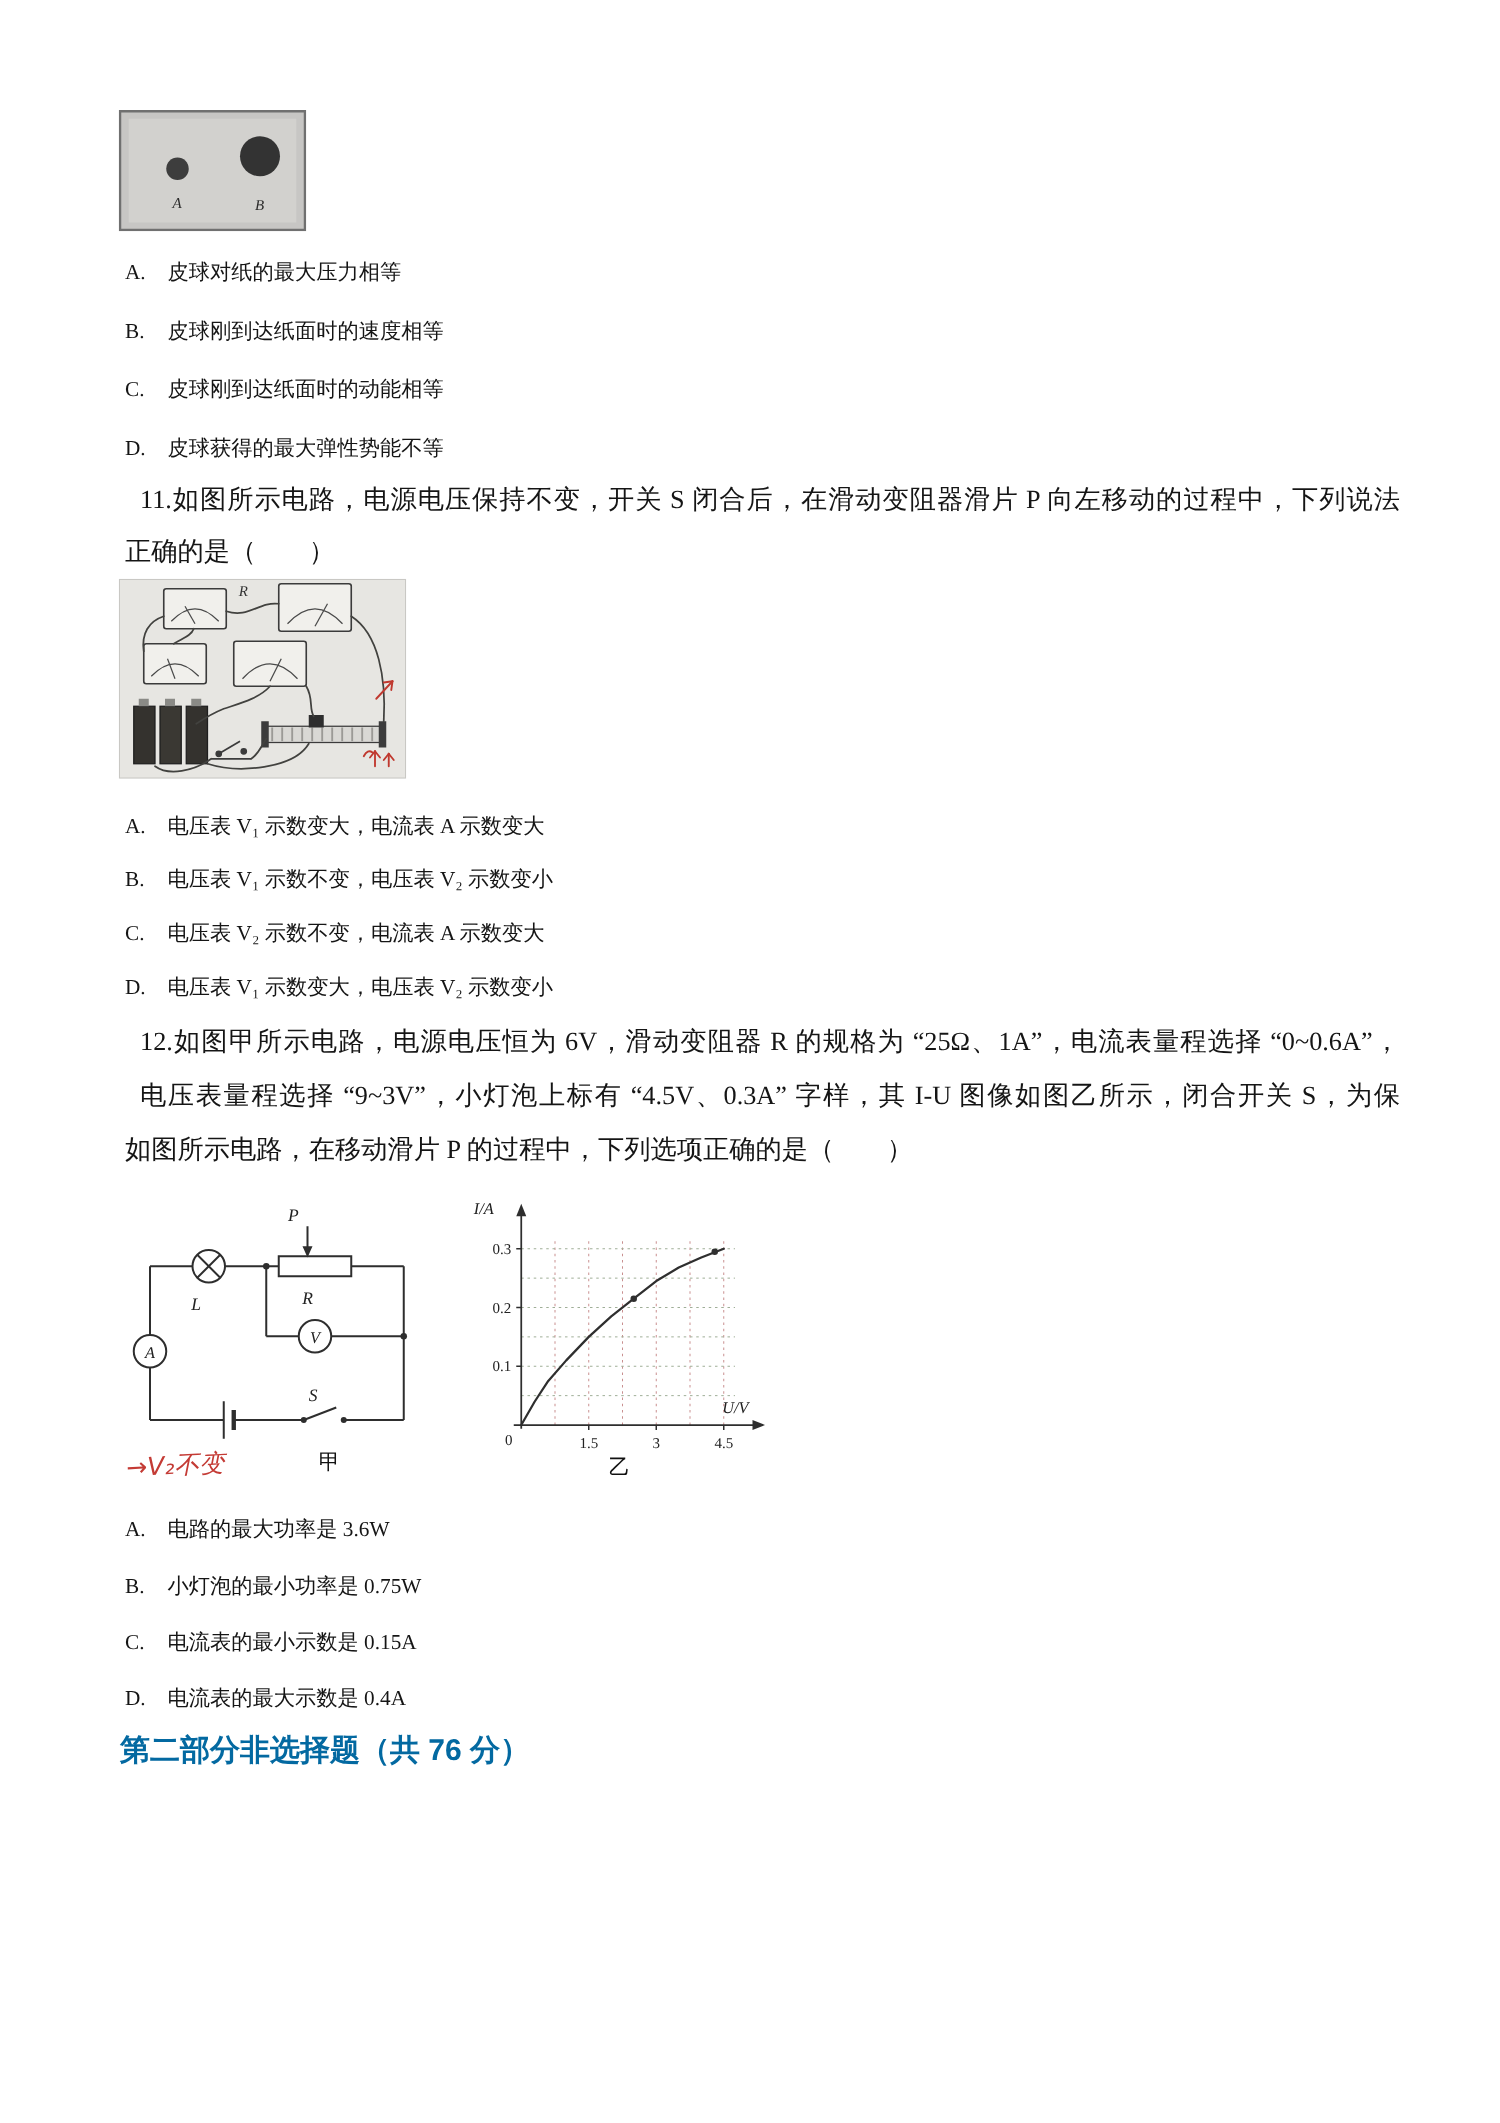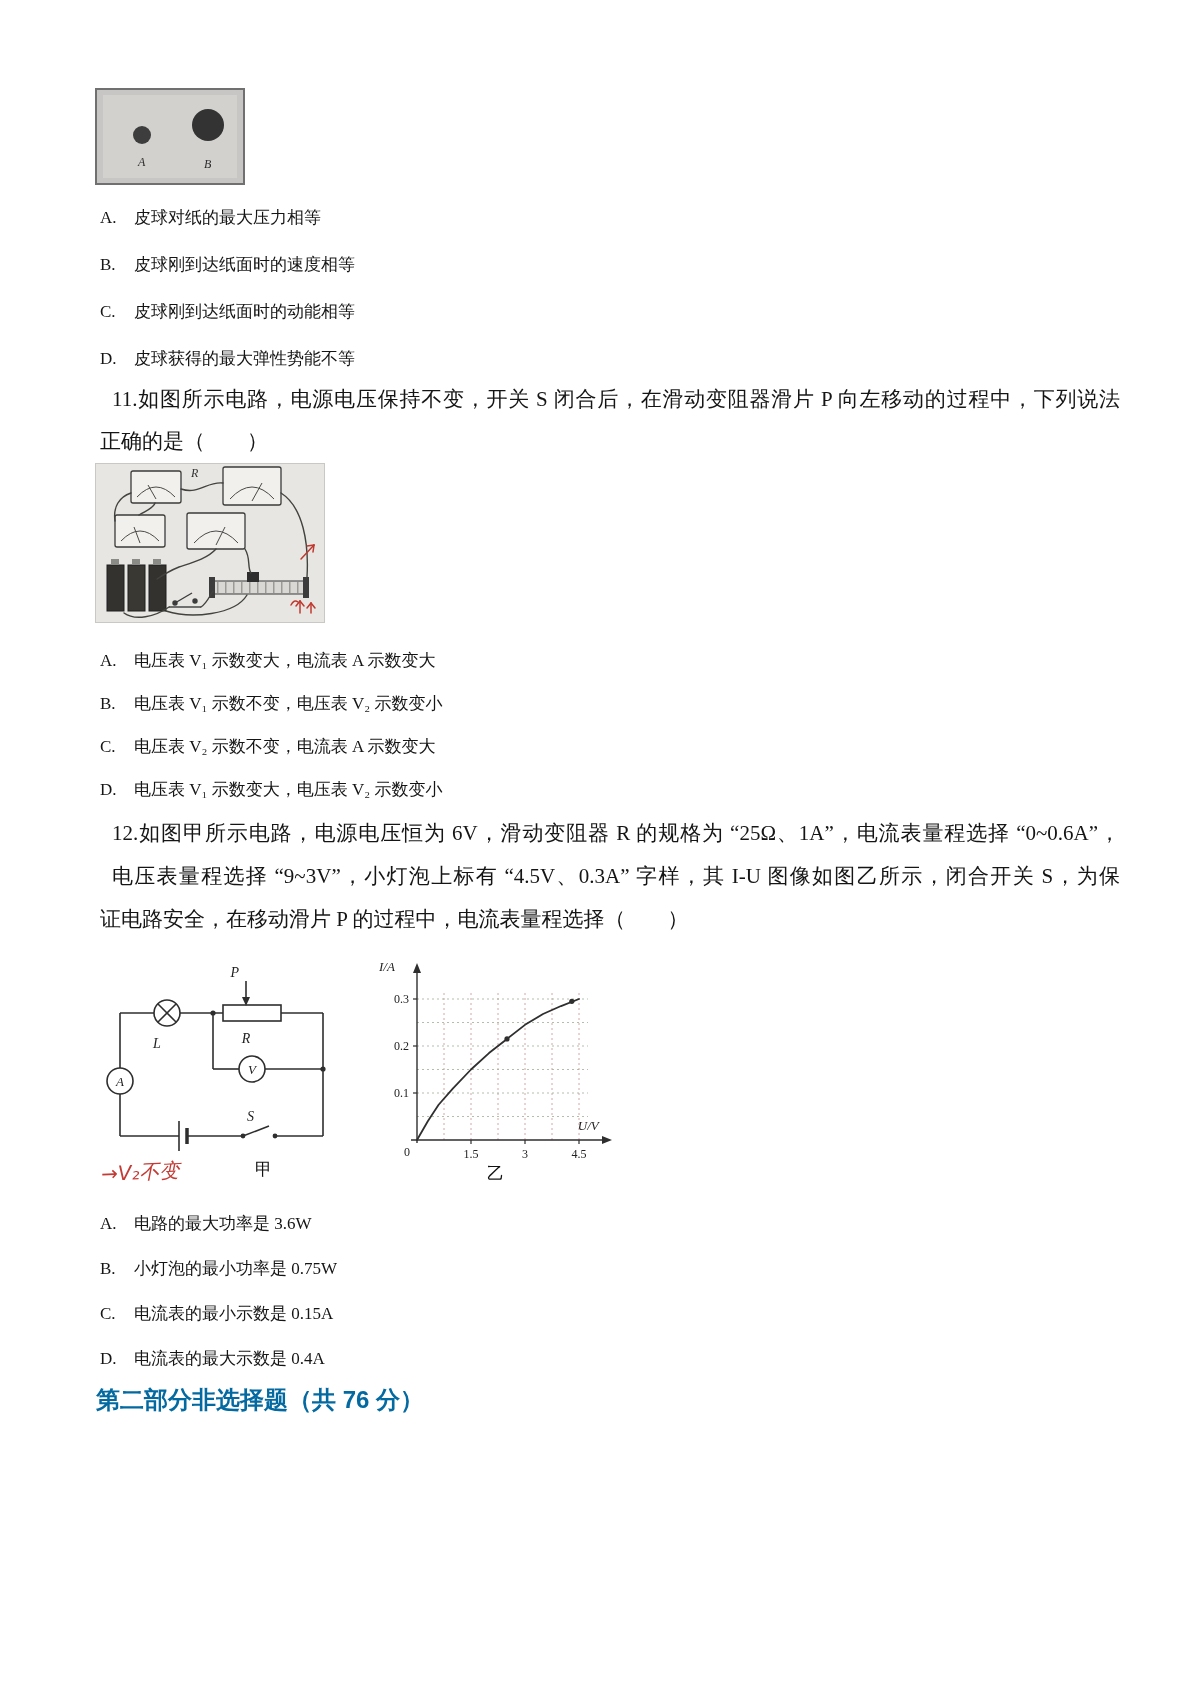--- a/index.html
+++ b/index.html
@@ -132,21 +132,21 @@
     </svg>
   </div>
 
   <div class="opt" style="top:690px"><span class="letter">B.</span><span>电压表 V₁ 示数不变，电压表 V₂ 示数变小</span></div>
   <div class="opt" style="top:647px"><span class="letter">A.</span><span>电压表 V₁ 示数变大，电流表 A 示数变大</span></div>
   <div class="opt" style="top:733px"><span class="letter">C.</span><span>电压表 V₂ 示数不变，电流表 A 示数变大</span></div>
   <div class="opt" style="top:776px"><span class="letter">D.</span><span>电压表 V₁ 示数变大，电压表 V₂ 示数变小</span></div>
 
   <div class="jline" style="top:820px">12.如图甲所示电路，电源电压恒为 6V，滑动变阻器 R 的规格为 “25Ω、1A”，电流表量程选择 “0~0.6A”，</div>
   <div class="jline" style="top:863px">电压表量程选择 “9~3V”，小灯泡上标有 “4.5V、0.3A” 字样，其 I-U 图像如图乙所示，闭合开关 S，为保</div>
-  <div class="pline" style="top:906px">证电路安全，在移动滑片 P 的过程中，电流表量程选择（　　）</div>
+  <div class="pline" style="top:906px">如图所示电路，在移动滑片 P 的过程中，下列选项正确的是（　　）</div>
 
   <div class="fig" style="left:95px; top:945px; width:520px; height:252px;">
     <svg id="q12-circuit" viewBox="0 0 255 235" width="255" height="235" style="left:0; top:6px;">
       <g stroke="#2e2e2e" stroke-width="1.6" fill="none">
         <line x1="25" y1="62" x2="59" y2="62"></line>
         <circle cx="72" cy="62" r="13"></circle>
         <line x1="63" y1="53" x2="81" y2="71"></line>
         <line x1="81" y1="53" x2="63" y2="71"></line>
         <line x1="85" y1="62" x2="128" y2="62"></line>
         <rect x="128" y="54" width="58" height="16"></rect>

